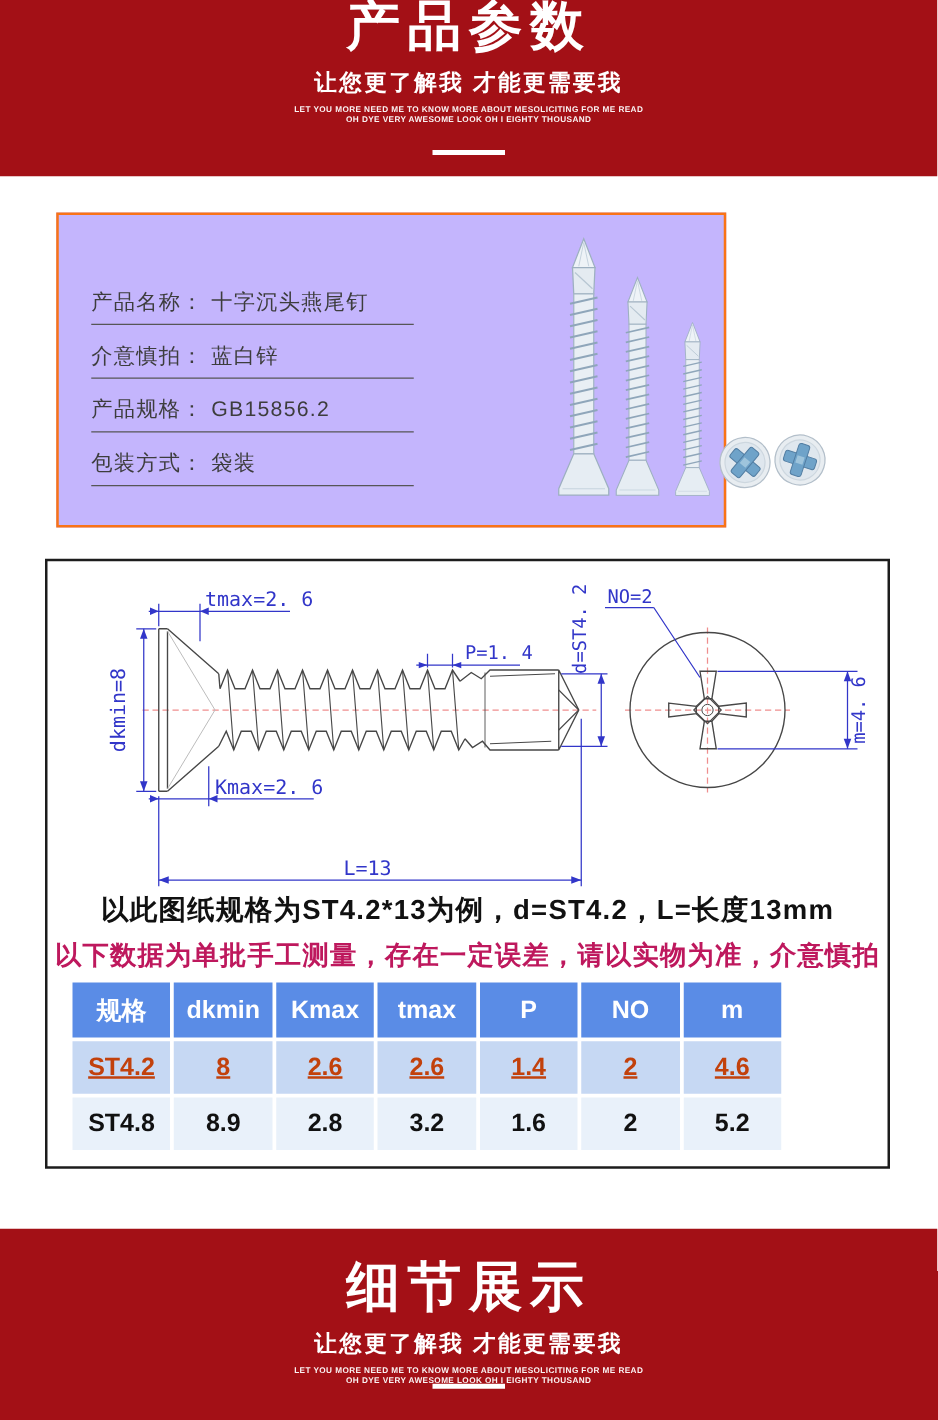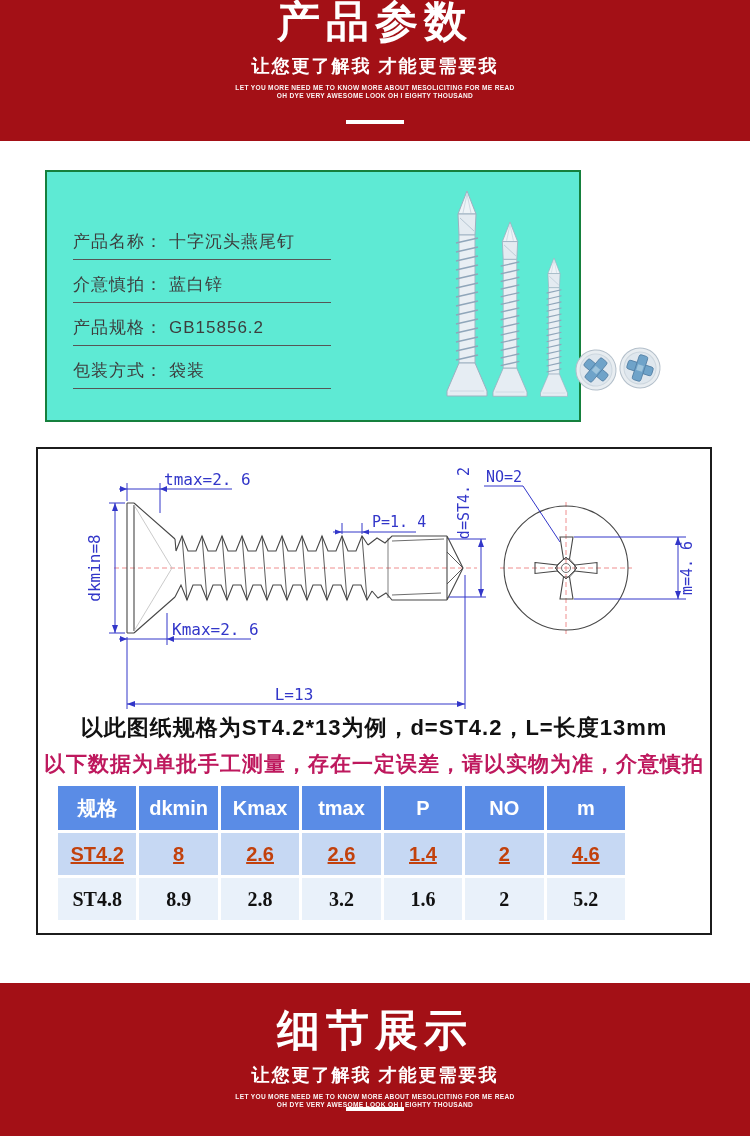--- a/index.html
+++ b/index.html
@@ -13,39 +13,39 @@
   .banner-title { font-size:43px; font-weight:900; letter-spacing:6px; line-height:1; }
   .banner-top .banner-title { padding-top:0; }
   .banner-bottom .banner-title { padding-top:26px; }
   .banner-subtitle { font-size:18px; font-weight:700; letter-spacing:2px; margin-top:11px; }
   .banner-tagline { font-size:8px; font-weight:700; letter-spacing:0.4px; line-height:10px; margin-top:4px; opacity:0.95; transform:scale(0.82); }
   .banner-bar { position:absolute; left:50%; transform:translateX(-50%); width:58px; height:4px; background:#ffffff; }
   .banner-top .banner-bar { top:120px; }
   .banner-bottom .banner-bar { top:124px; }
 
   
-  .box1 { position:absolute; left:45px; top:170px; width:536px; height:252px; border:2px solid #15803d; background:#5eead4; }
+  .box1 { position:absolute; left:45px; top:170px; width:536px; height:252px; border:2px solid #f97316; background:#c4b5fd; }
   .info-rows { position:absolute; left:26px; top:58px; width:258px; }
   .info-row { width:258px; border-bottom:1px solid #565656; padding-bottom:6px; margin-bottom:13px; font-size:17px; color:#3d3d3d; letter-spacing:1px; white-space:nowrap; }
   .info-row .val { margin-left:6px; }
   .photo-svg { position:absolute; left:340px; top:6px; }
 
   
   .box2 { position:absolute; left:36px; top:447px; width:676px; height:488px; border:2px solid #1c1c1c; background:#fff; }
   .drawing-svg { position:absolute; left:-2px; top:6px; }
   .caption { position:absolute; left:0; top:264px; width:672px; text-align:center; font-size:22px; font-weight:700; color:#111; letter-spacing:1px; }
   .warning { position:absolute; left:0; top:301px; width:672px; text-align:center; font-size:21px; font-weight:700; color:#be185d; letter-spacing:1px; }
 
   
   .spec-table { position:absolute; left:20px; top:337px; width:567px;
     display:grid; grid-template-columns:repeat(7,1fr); grid-template-rows:44px 42px 42px; gap:3px; }
   .cell { display:flex; align-items:center; justify-content:center; font-weight:700; }
   .cell.th { background:#5a8ce6; color:#ffffff; font-size:20px; }
   .cell.r1 { background:#c6d8f3; color:#c2410c; font-size:20px;text-decoration:underline; }
-  .cell.r2 { background:#e9f1fa; color:#111; font-size:20px;font-family:Liberation Serif, serif; }
+  .cell.r2 { background:#e9f1fa; color:#111; font-size:20px; }
 
   
   .dim-text { font-family:"DejaVu Sans Mono", monospace; fill:#3236c9; }
 </style>
 </head>
 <body>
 
 <div class="banner banner-top">
   <div class="banner-title">产品参数</div>
   <div class="banner-subtitle">让您更了解我 才能更需要我</div>

